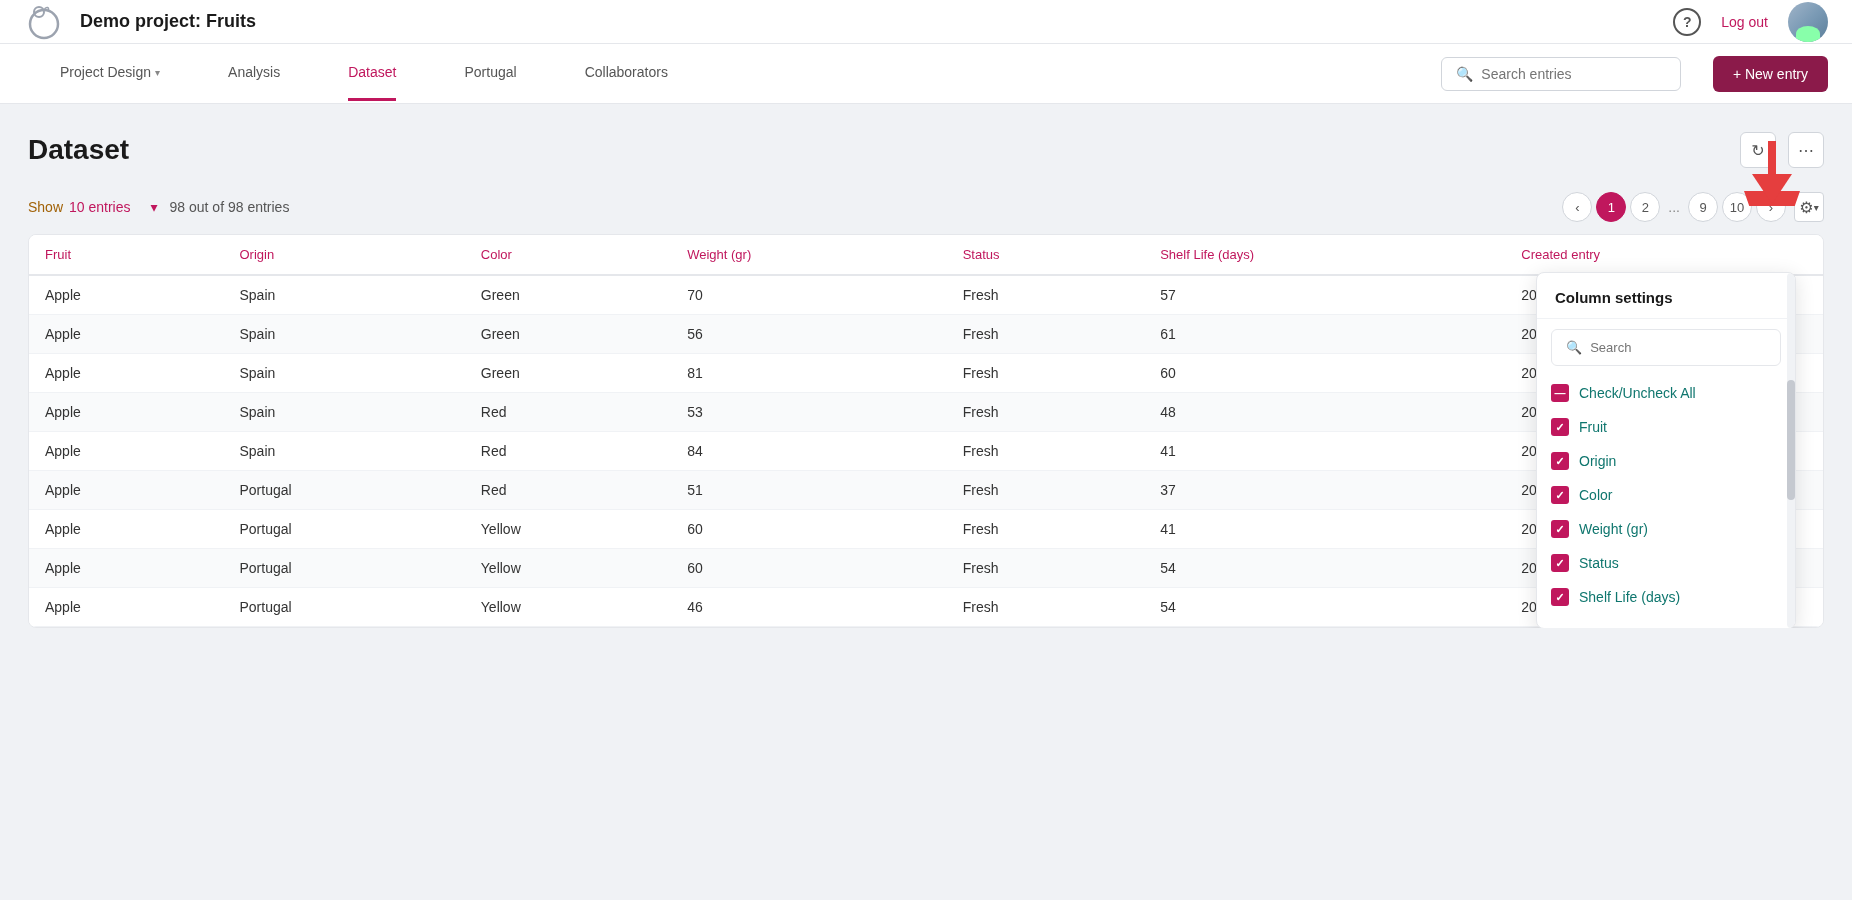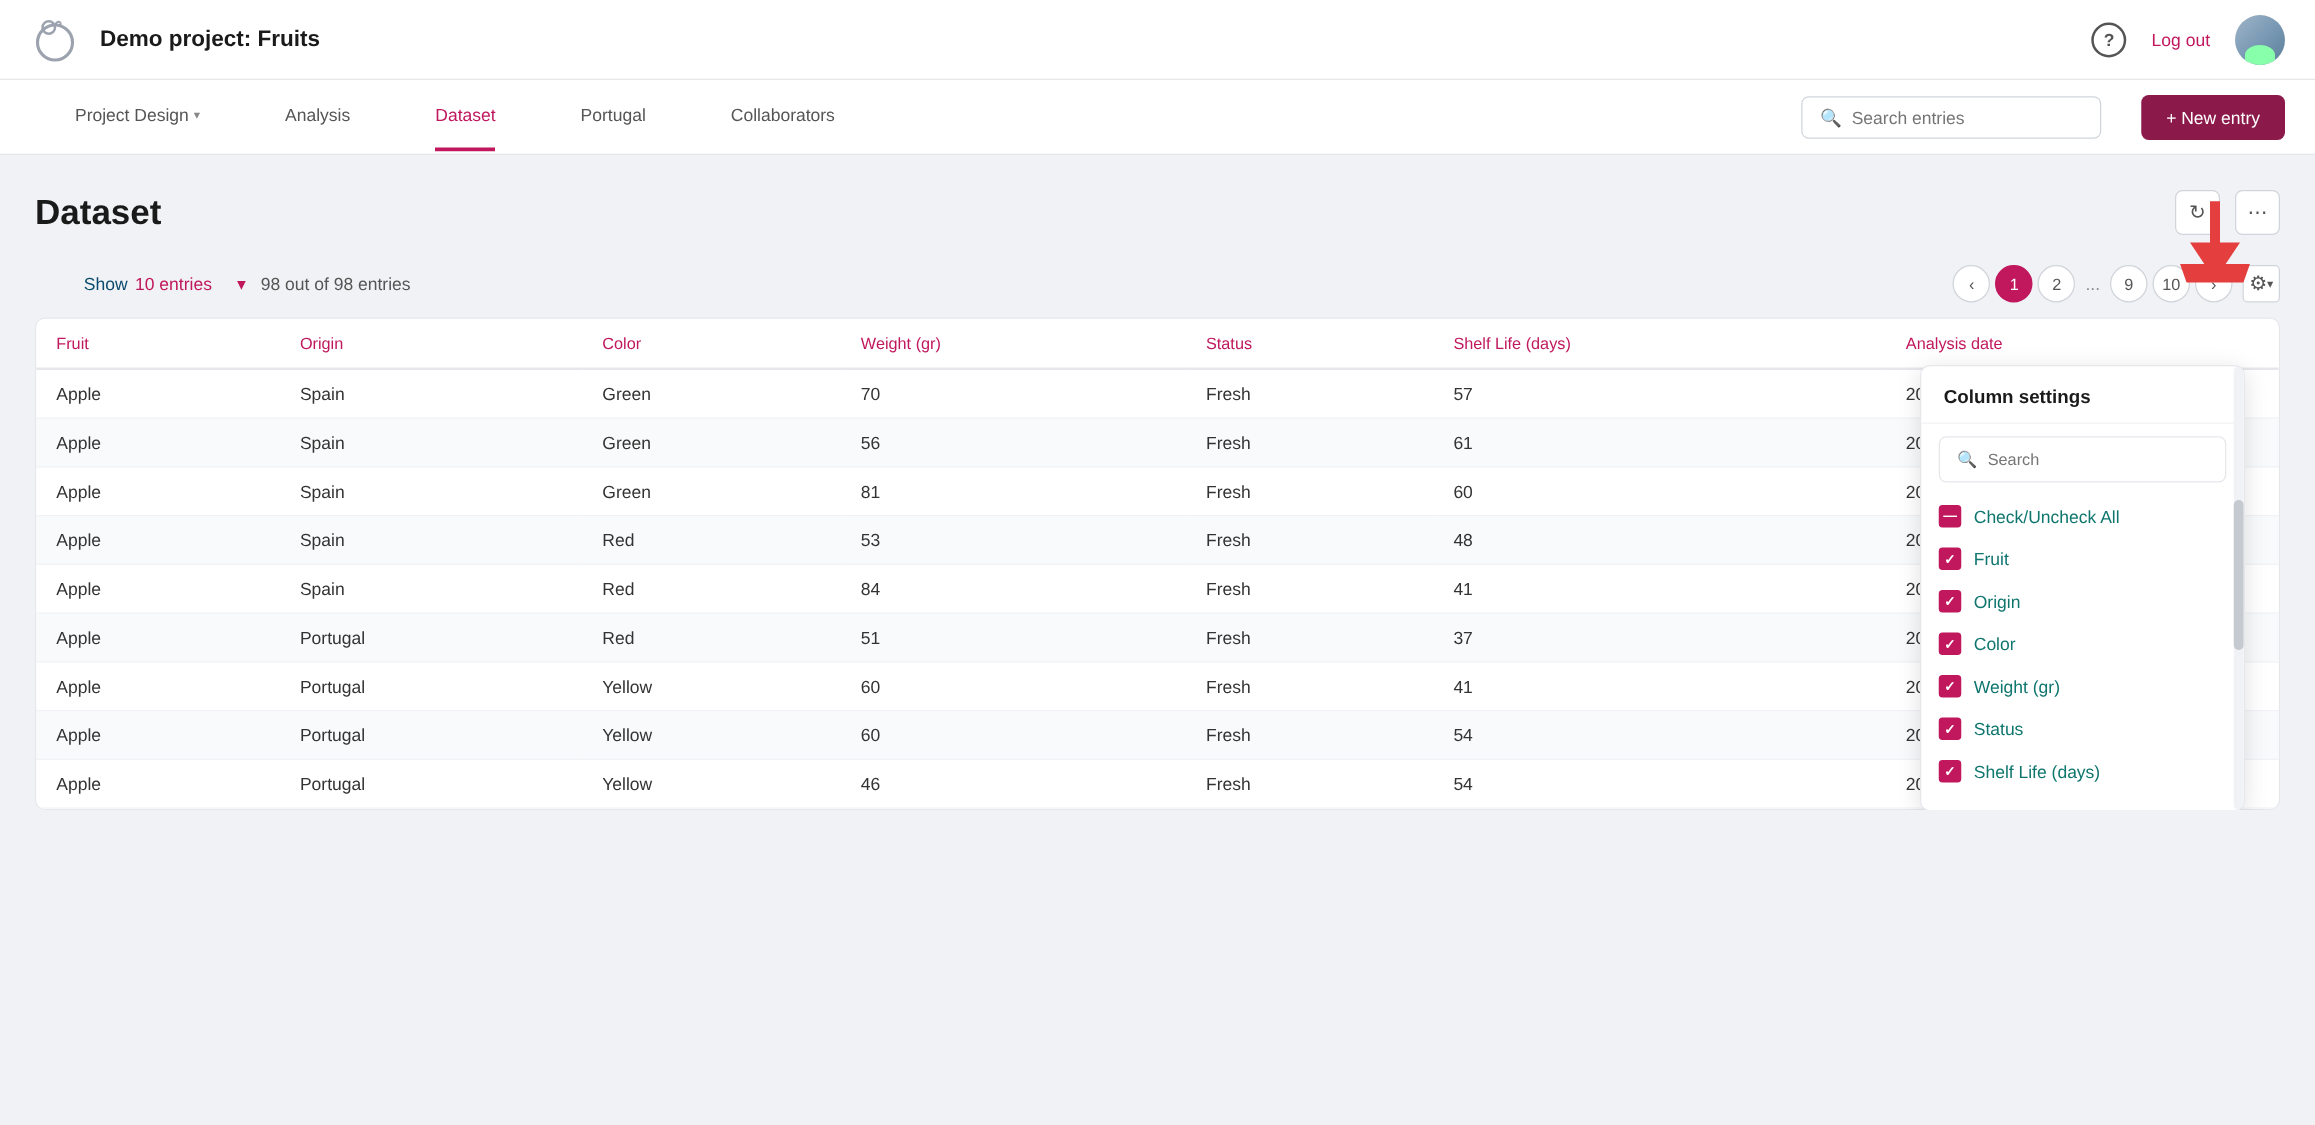--- a/index.html
+++ b/index.html
@@ -4,21 +4,21 @@
   <style>
     * { box-sizing: border-box; margin: 0; padding: 0; }
     body { font-family: -apple-system, BlinkMacSystemFont, 'Segoe UI', sans-serif; background: #f0f2f5; color: #333; font-size: 14px; }
 
     
     .top-nav {
       background: white;
       display: flex;
       align-items: center;
       padding: 0 24px;
-      height: 64px;
+      height: 44px;
       border-bottom: 1px solid #e5e7eb;
       position: relative;
       z-index: 10;
     }
     .logo {
       width: 40px;
       height: 40px;
       margin-right: 16px;
     }
     .project-title {
@@ -169,21 +169,21 @@
       font-size: 16px;
       color: #555;
     }
 
     
     .table-controls {
       display: flex;
       align-items: center;
       margin-bottom: 12px;
     }
-    .show-label { color: #0c4a6e; font-size: 14px; margin-right: 6px; margin-left: 39px; }
+    .show-label { color: #a16207; font-size: 14px; margin-right: 6px; }
     .entries-select {
       color: #c0175d;
       font-weight: 500;
       font-size: 14px;
       cursor: pointer;
       display: flex;
       align-items: center;
       gap: 20px;
       margin-right: 12px;
     }
@@ -482,21 +482,21 @@
     <div class="table-wrapper">
       <table>
         <thead>
           <tr>
             <th>Fruit</th>
             <th>Origin</th>
             <th>Color</th>
             <th>Weight (gr)</th>
             <th>Status</th>
             <th>Shelf Life (days)</th>
-            <th>Analysis date</th>
+            <th>Created entry</th>
           </tr>
         </thead>
         <tbody id="table-body">
         <tr>
               <td>Apple</td>
               <td>Spain</td>
               <td>Green</td>
               <td>70</td>
               <td>Fresh</td>
               <td>57</td>

